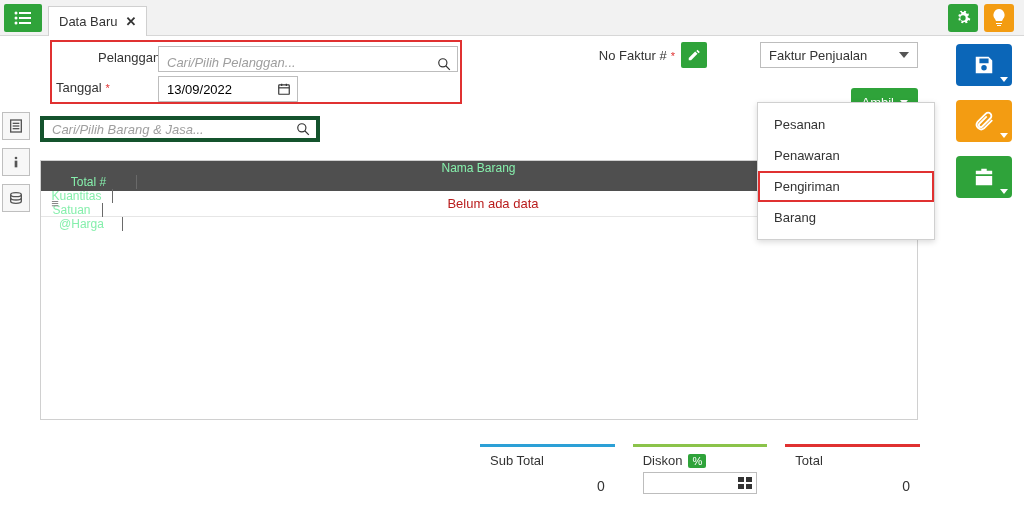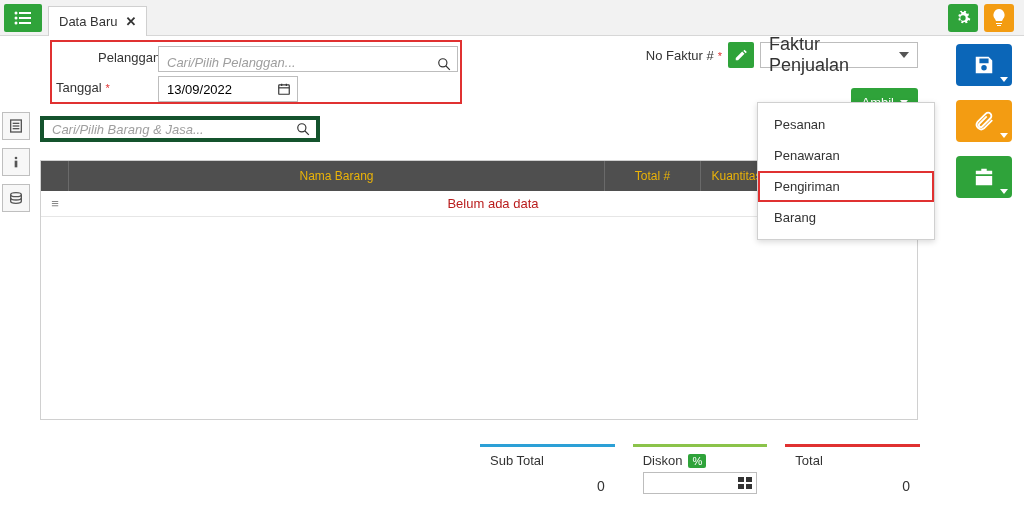--- a/index.html
+++ b/index.html
@@ -22,21 +22,21 @@
   .highlight-box { position: absolute; left: 50px; top: 4px; width: 412px; height: 64px; border: 2px solid #e03131; }
   .label { position: absolute; font-size: 13px; }
   .req { color: #e03131; font-size: 11px; margin-left: 4px; }
   .field { position: absolute; border: 1px solid #bdbdbd; background: #fff; height: 26px; display: flex; align-items: center; padding: 0 6px; }
   .field input { border: none; outline: none; font-size: 13px; width: 100%; }
   .field input::placeholder { color: #9e9e9e; font-style: italic; }
   .field-icon { margin-left: auto; }
 
   .right-group { position: absolute; right: 106px; top: 6px; display: flex; align-items: center; gap: 6px; }
   .edit-btn { width: 26px; height: 26px; background: #2fa33a; display: flex; align-items: center; justify-content: center; border-radius: 2px; }
-  .faktur-select { border: 1px solid #bdbdbd; height: 26px; width: 158px; display: flex; align-items: center; padding: 0 8px; background: #fff; font-size: 18px; }
+  .faktur-select { border: 1px solid #bdbdbd; height: 26px; width: 158px; display: flex; align-items: center; padding: 0 8px; background: #fff; font-size: 13px; margin-left: 47px; }
   .faktur-select .chev { margin-left: auto; }
 
   .ambil-btn { position: absolute; right: 106px; top: 52px; height: 28px; background: #2fa33a; color: #fff; display: flex; align-items: center; padding: 0 10px; border-radius: 3px; font-size: 13px; gap: 6px; }
 
   
   .float-col { position: absolute; right: 12px; top: 44px; display: flex; flex-direction: column; gap: 14px; }
   .big-btn { width: 56px; height: 42px; border-radius: 4px; display: flex; align-items: center; justify-content: center; position: relative; }
   .big-btn .chev-sm { position: absolute; right: 4px; bottom: 4px; }
   .blue { background: #0b66b8; color: #fff; }
   .orange2 { background: #f39c12; color: #fff; }
@@ -46,21 +46,21 @@
   .left-strip { position: absolute; left: 2px; top: 112px; width: 32px; display: flex; flex-direction: column; gap: 8px; }
   .strip-ic { width: 28px; height: 28px; border: 1px solid #bfbfbf; display: flex; align-items: center; justify-content: center; background: #f7f7f7; }
 
   
   .item-search { position: absolute; left: 40px; top: 116px; width: 280px; height: 26px; border: 4px solid #14532d; background: #fff; display: flex; align-items: center; padding: 0 6px; }
   .item-search input { border: none; outline: none; width: 100%; font-size: 13px; }
   .item-search input::placeholder { color: #9e9e9e; font-style: italic; }
 
   
   .grid { position: absolute; left: 40px; top: 160px; right: 106px; border: 1px solid #d0d0d0; height: 260px; background: #fff; }
-  .grid-head { display: flex; background: #4f4f4f; color: #eab308; height: 30px; align-items: stretch; }
+  .grid-head { display: flex; background: #4f4f4f; color: #86efac; height: 30px; align-items: stretch; flex-direction: column; }
   .th { border-right: 1px solid #6a6a6a; display: flex; align-items: center; justify-content: center; font-size: 12px; }
   .grid-row { display: flex; height: 26px; align-items: center; border-bottom: 1px solid #e6e6e6; }
   .empty-msg { text-align: center; padding: 4px 0; font-size: 13px; color: #b91c1c; }
 
   
   .dropdown { position: absolute; left: 757px; top: 102px; width: 178px; background: #fff; border: 1px solid #d0d0d0; box-shadow: 0 2px 6px rgba(0,0,0,0.15); padding: 6px 0; z-index: 20; }
   .dd-item { padding: 8px 16px; font-size: 13px; }
   .dd-item.hl { border: 2px solid #e03131; padding: 6px 14px; }
 
   

